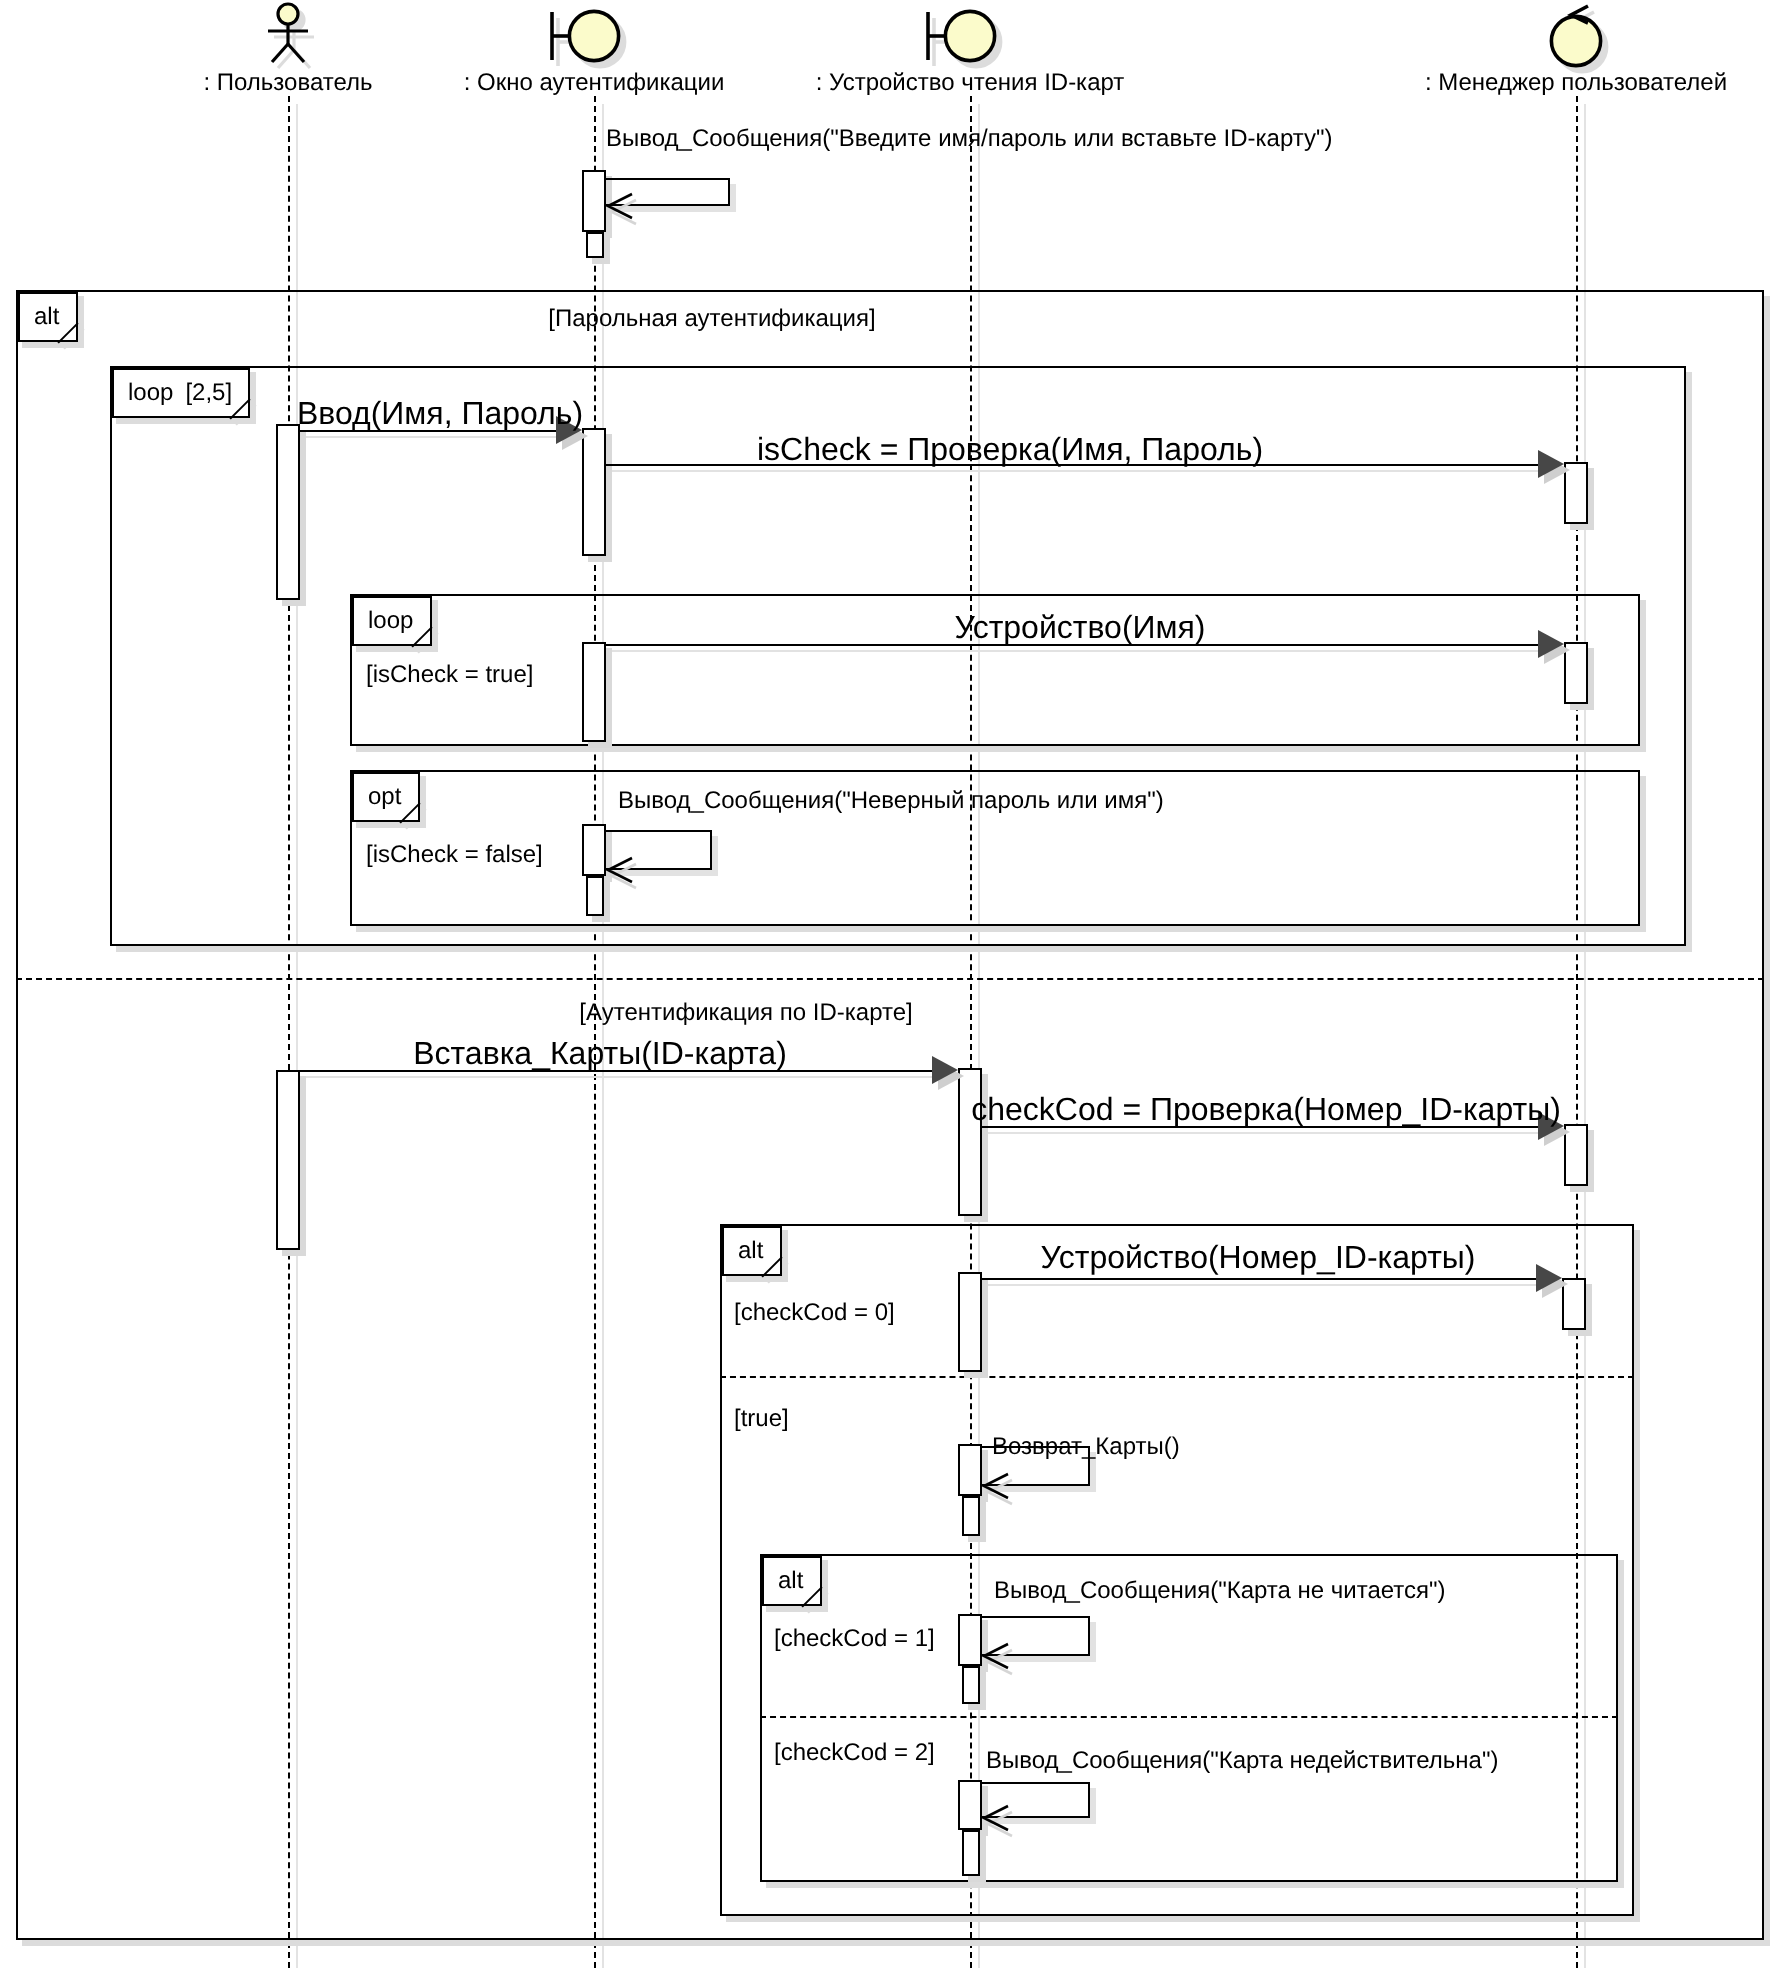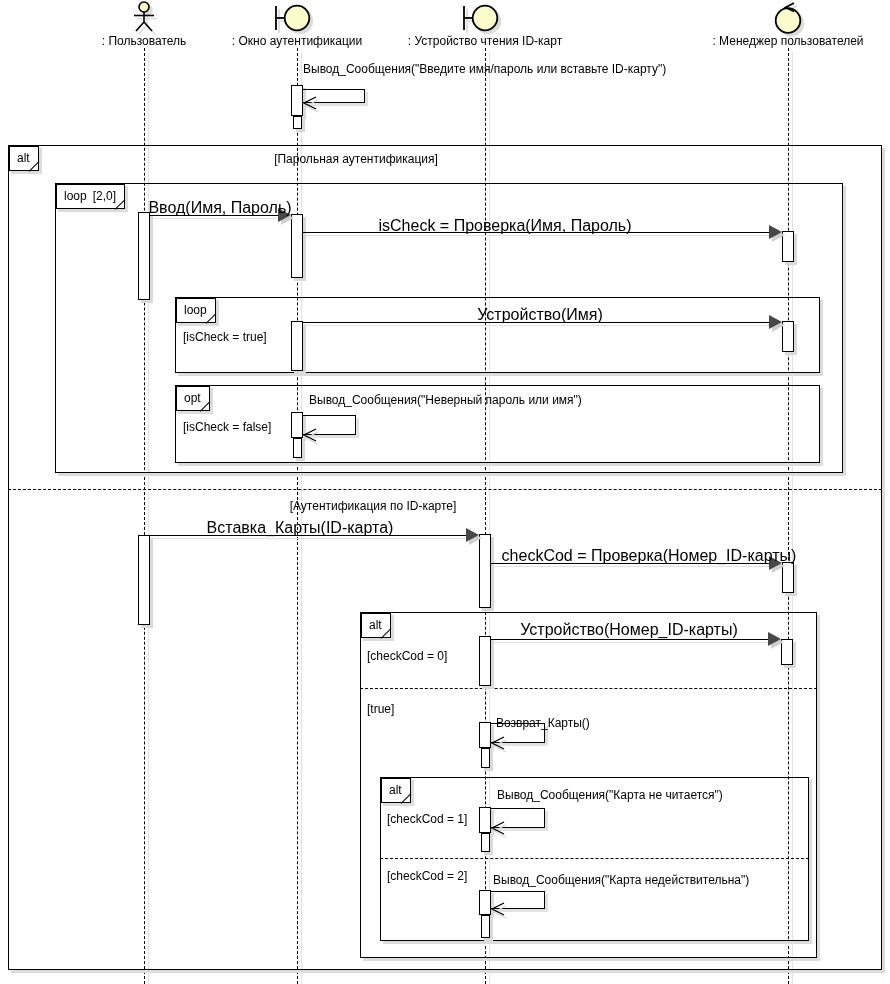--- a/index.html
+++ b/index.html
@@ -65,21 +65,21 @@
   <div class="divider" style="left:360px; top:688px; width:457px;"></div>
   <div class="guard" style="left:367px; top:649px;">[checkCod = 0]</div>
   <div class="guard" style="left:367px; top:702px;">[true]</div>
 
   <div class="frame" style="left:380px; top:777px; width:429px; height:164px;"></div>
   <div class="divider" style="left:380px; top:858px; width:429px;"></div>
   <div class="guard" style="left:387px; top:812px;">[checkCod = 1]</div>
   <div class="guard" style="left:387px; top:869px;">[checkCod = 2]</div>
 
   <div class="tab" style="left:8px; top:145px;"><span>alt</span><span class="notch"></span></div>
-  <div class="tab" style="left:55px; top:183px;"><span>loop</span><span class="cond">[2,0]</span><span class="notch"></span></div>
+  <div class="tab" style="left:55px; top:183px;"><span>loop</span><span class="cond">[2,5]</span><span class="notch"></span></div>
   <div class="tab" style="left:175px; top:297px;"><span>loop</span><span class="notch"></span></div>
   <div class="tab" style="left:175px; top:385px;"><span>opt</span><span class="notch"></span></div>
   <div class="tab" style="left:360px; top:612px;"><span>alt</span><span class="notch"></span></div>
   <div class="tab" style="left:380px; top:777px;"><span>alt</span><span class="notch"></span></div>
 
   <div class="act" style="left:291px; top:85px;  height:31px;"></div>
   <div class="act-n" style="left:293px; top:116px; height:13px;"></div>
   <div class="act" style="left:138px; top:212px; height:88px;"></div>
   <div class="act" style="left:291px; top:214px; height:64px;"></div>
   <div class="act" style="left:782px; top:231px; height:31px;"></div>
@@ -122,21 +122,21 @@
       <path d="M14 1 L2 7 L14 13" fill="none" stroke="#000" stroke-width="1.3"></path>
     </svg>
   <div class="msg-label-left" style="left:309px; top:393px;">Вывод_Сообщения("Неверный пароль или имя")</div>
 
   <div class="msg-line" style="left:150px; top:535px; width:316px;"></div>
   <div class="arrow" style="left:466px; top:528px;"></div>
   <div class="msg-label" style="left:300px; top:519px;">Вставка_Карты(ID-карта)</div>
 
   <div class="msg-line" style="left:491px; top:563px; width:278px;"></div>
   <div class="arrow" style="left:769px; top:556px;"></div>
-  <div class="msg-label" style="left:649px; top:547px;text-align:center;">checkCod = Проверка(Номер_ID-карты)</div>
+  <div class="msg-label" style="left:633px; top:547px;text-align:center;">checkCod = Проверка(Номер_ID-карты)</div>
 
   <div class="msg-line" style="left:491px; top:639px; width:277px;"></div>
   <div class="arrow" style="left:768px; top:632px;"></div>
   <div class="msg-label" style="left:629px; top:621px;">Устройство(Номер_ID-карты)</div>
 
   <div class="selfmsg" style="left:491px; top:723px; width:54px; height:20px;"></div>
   <svg class="oarr" style="left:490px; top:736px;" width="15" height="14" viewBox="0 0 15 14">
       <path d="M14 1 L2 7 L14 13" fill="none" stroke="#000" stroke-width="1.3"></path>
     </svg>
   <div class="msg-label-left" style="left:496px; top:701px;margin-top:15px;">Возврат_Карты()</div>

